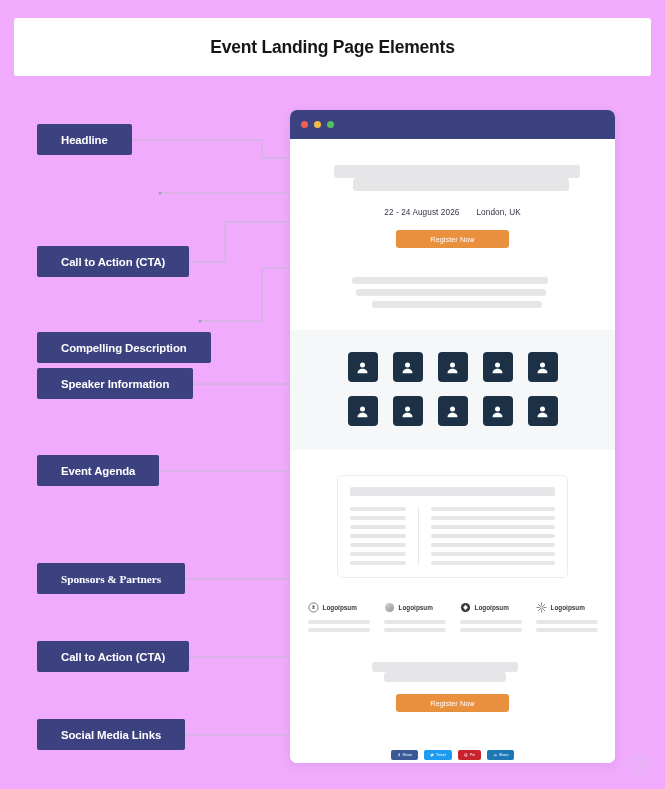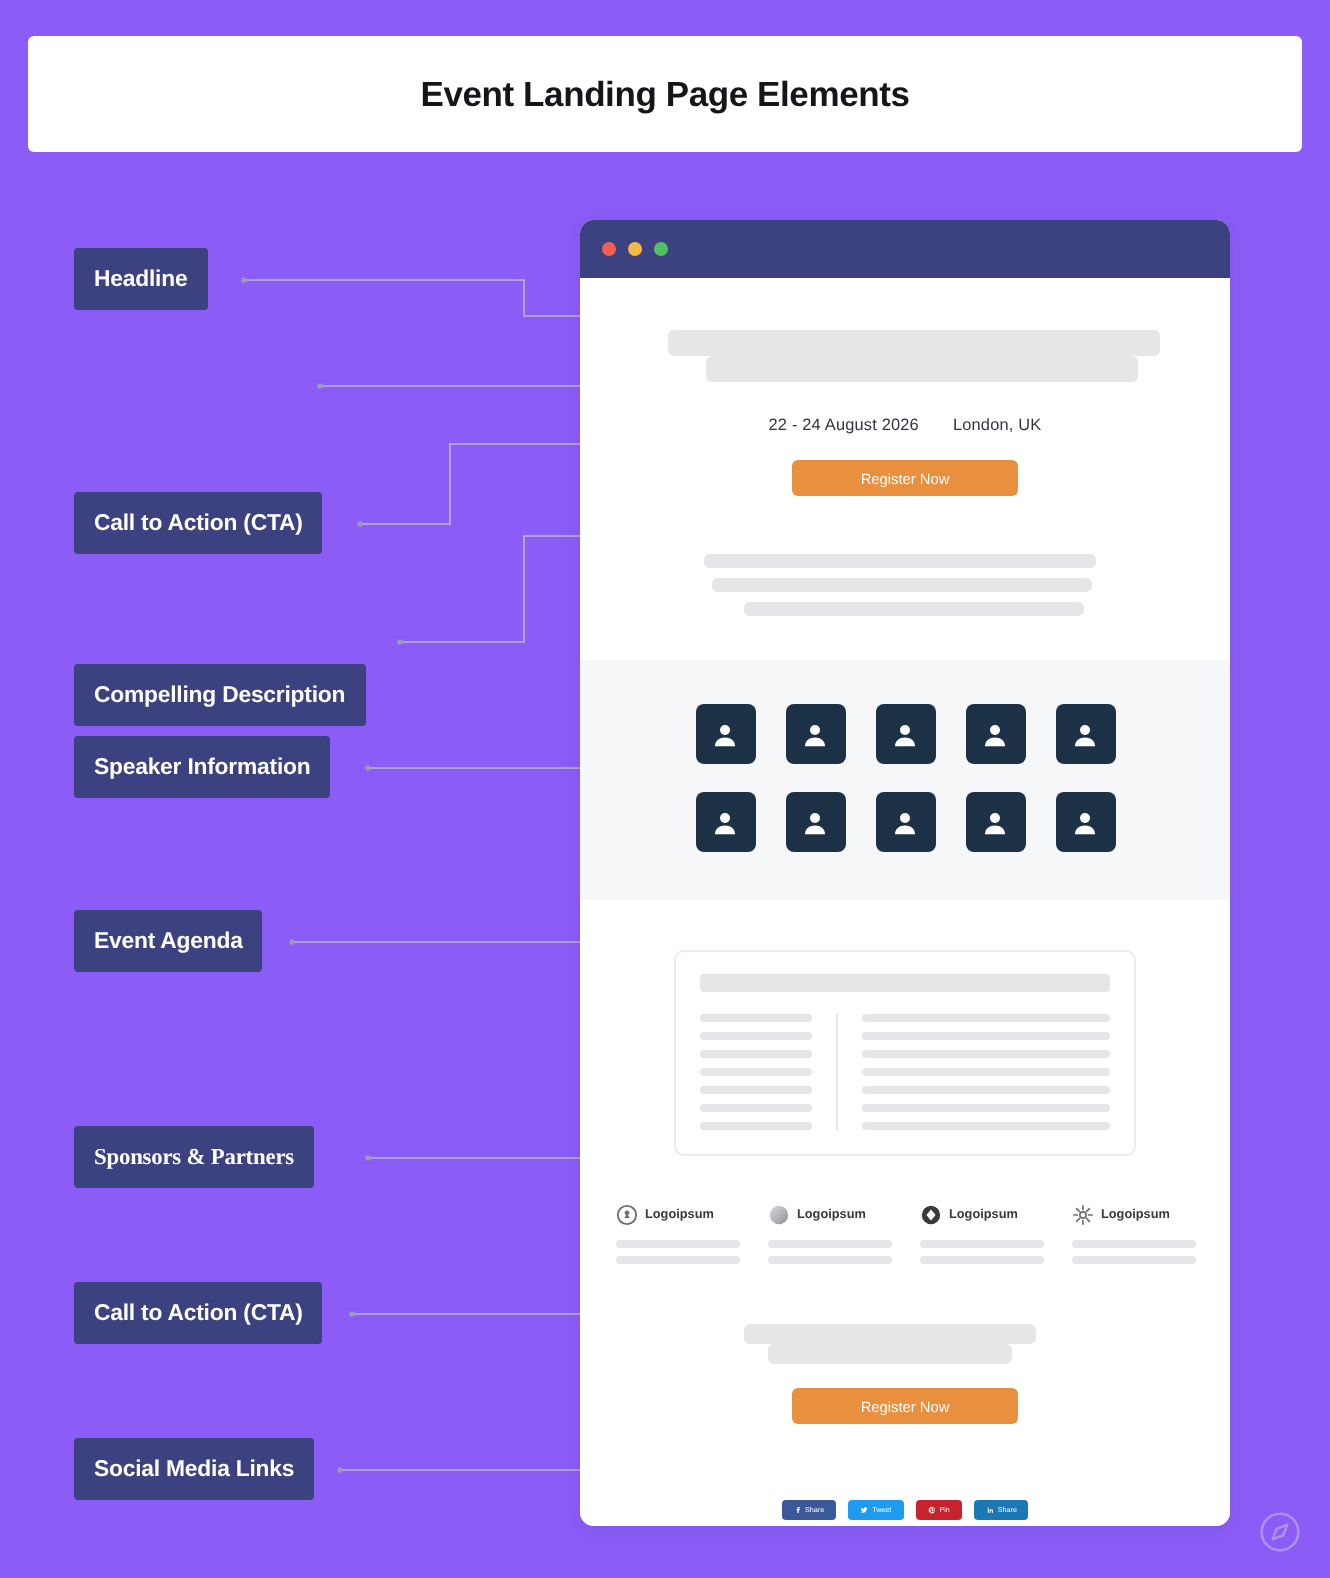--- a/index.html
+++ b/index.html
@@ -3,37 +3,37 @@
 <meta charset="utf-8">
 <title>Event Landing Page Elements</title>
 <style>
   html,body{margin:0;padding:0;}
   body{
     width:665px;height:789px;overflow:hidden;
     background:#e4e5ef;
     font-family:"Liberation Sans","DejaVu Sans",sans-serif;
     -webkit-font-smoothing:antialiased;
   }
-  .canvas{position:relative;width:665px;height:789px;background:#8b5cf6;}
+  .canvas{position:relative;width:665px;height:789px;background:#f0abfc;}
 
   
   .title-card{
     position:absolute;left:14px;top:18px;width:637px;height:58px;
     background:#ffffff;border-radius:3px;
     display:flex;align-items:center;justify-content:center;
   }
   .title-text{
     font-size:17.5px;font-weight:bold;color:#16161a;letter-spacing:-0.2px;
   }
 
   
   .chip{
     position:absolute;background:#3c4280;color:#ffffff;
     display:flex;align-items:center;
-    padding:0 10px;height:31px;border-radius:2px;
+    padding:0 24px;height:31px;border-radius:2px;
     font-size:11.4px;font-weight:bold;letter-spacing:-0.1px;
     white-space:nowrap;
   }
 
   
   .connectors{position:absolute;left:0;top:0;width:665px;height:789px;pointer-events:none;}
 
   
   .browser{
     position:absolute;left:290px;top:110px;width:325px;height:653px;

